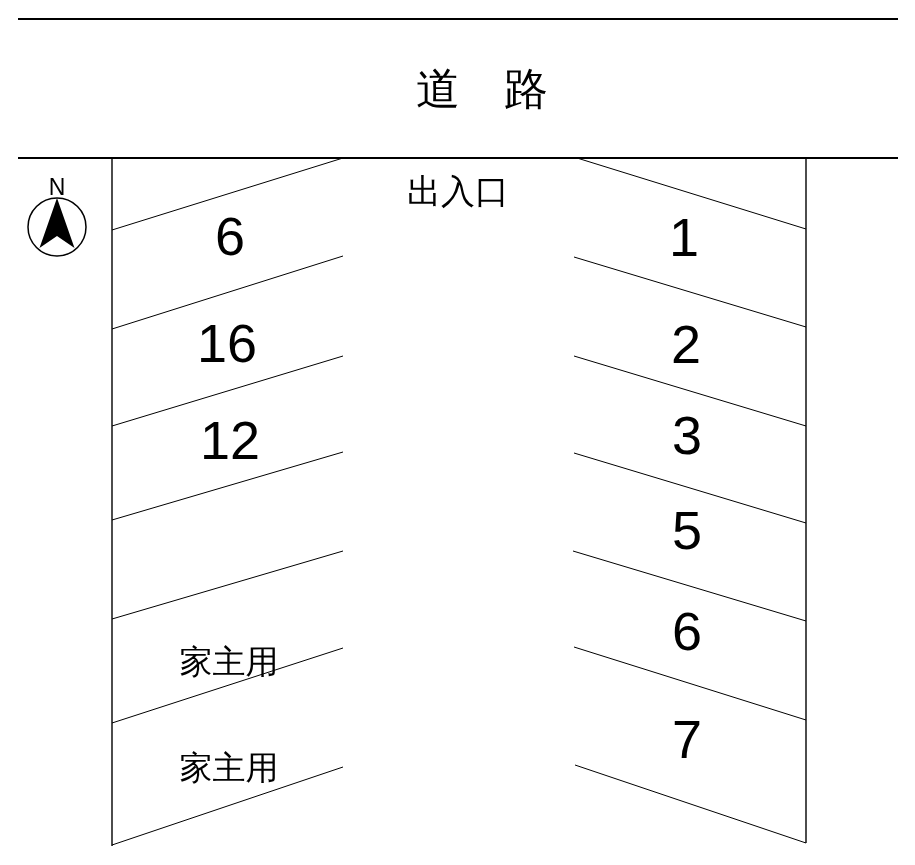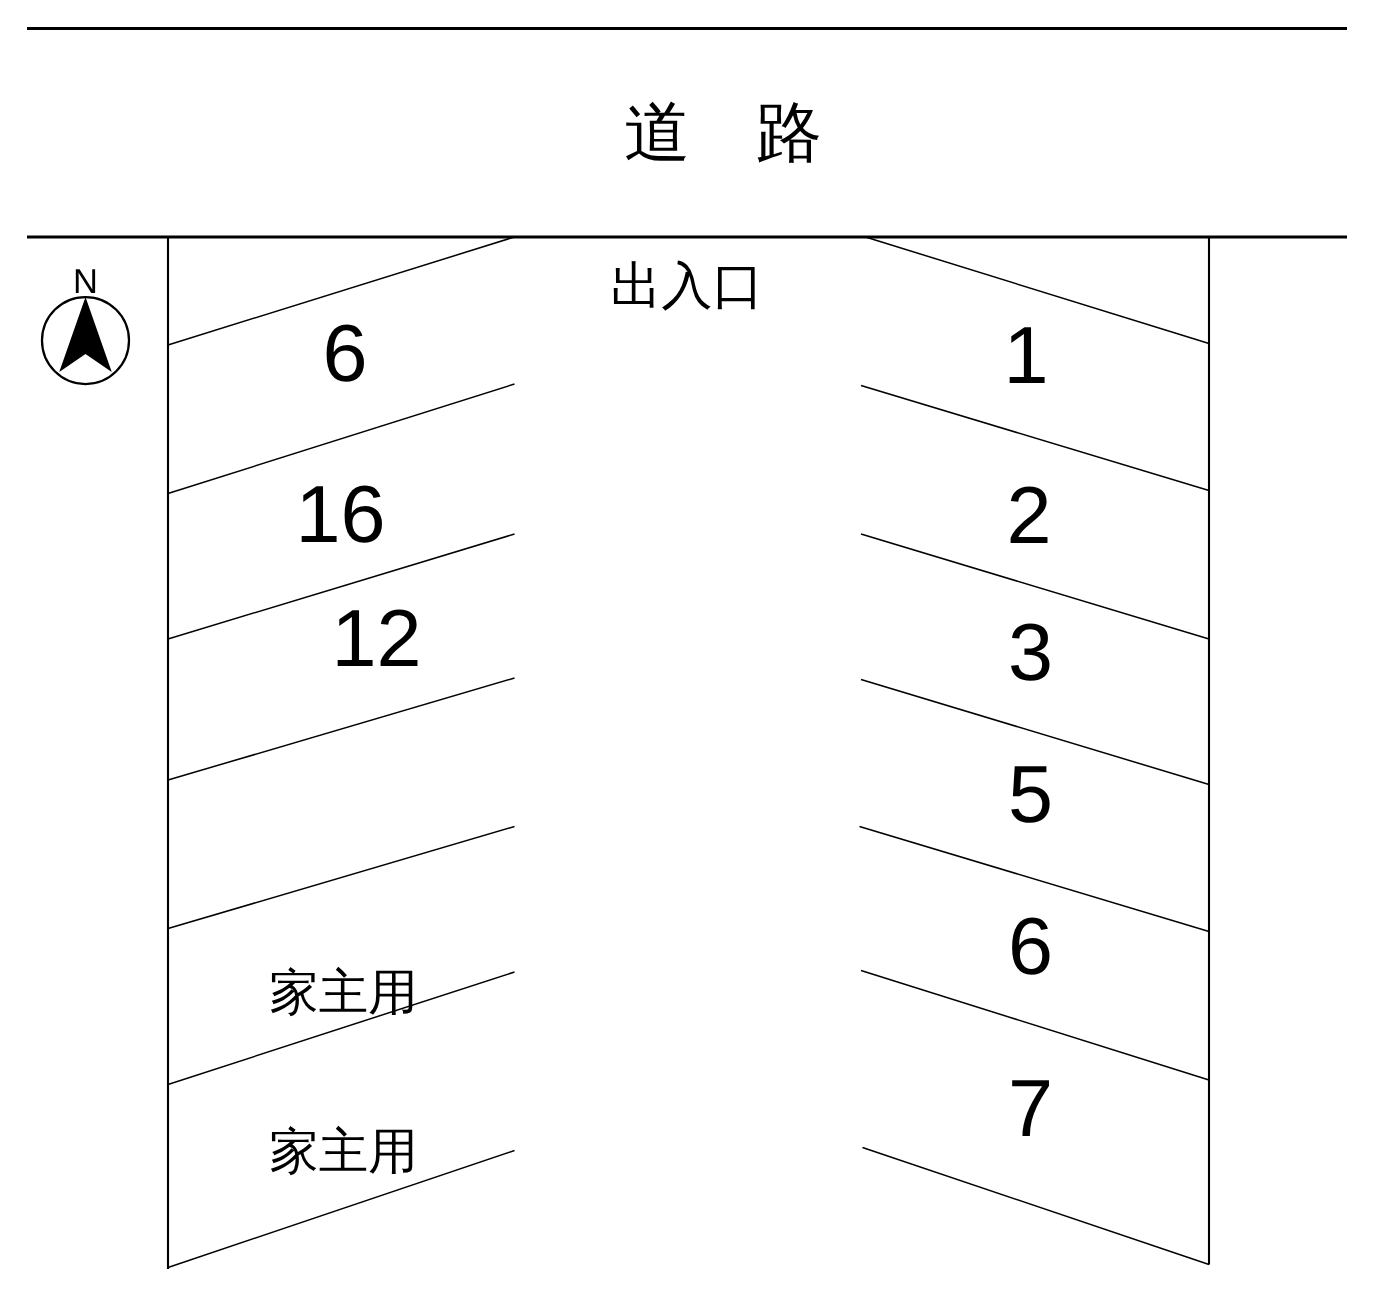--- a/index.html
+++ b/index.html
@@ -93,21 +93,21 @@
     <text x="57" y="195">N</text>
     <circle cx="57" cy="227" r="29"></circle>
     <polygon points="57,198 74.5,248 57,236 39.5,248"></polygon>
   </svg>
 
   <div class="label road-label" style="left:482px; top:89px;">道　路</div>
   <div class="label entrance-label" style="left:458px; top:191px;">出入口</div>
 
   <div class="label stall-num" style="left:230px; top:236px;">6</div>
   <div class="label stall-num" style="left:227px; top:343px;">16</div>
-  <div class="label stall-num" style="left:230px; top:426px;margin-left:21px;">12</div>
+  <div class="label stall-num" style="left:230px; top:440px;">12</div>
   <div class="label stall-kanji" style="left:229px; top:634px;">家主用</div>
   <div class="label stall-kanji" style="left:229px; top:740px;">家主用</div>
 
   <div class="label stall-num" style="left:684px; top:237px;">1</div>
   <div class="label stall-num" style="left:686px; top:344px;">2</div>
   <div class="label stall-num" style="left:687px; top:435px;">3</div>
   <div class="label stall-num" style="left:687px; top:530px;">5</div>
   <div class="label stall-num" style="left:687px; top:631px;">6</div>
   <div class="label stall-num" style="left:687px; top:739px;">7</div>
 

